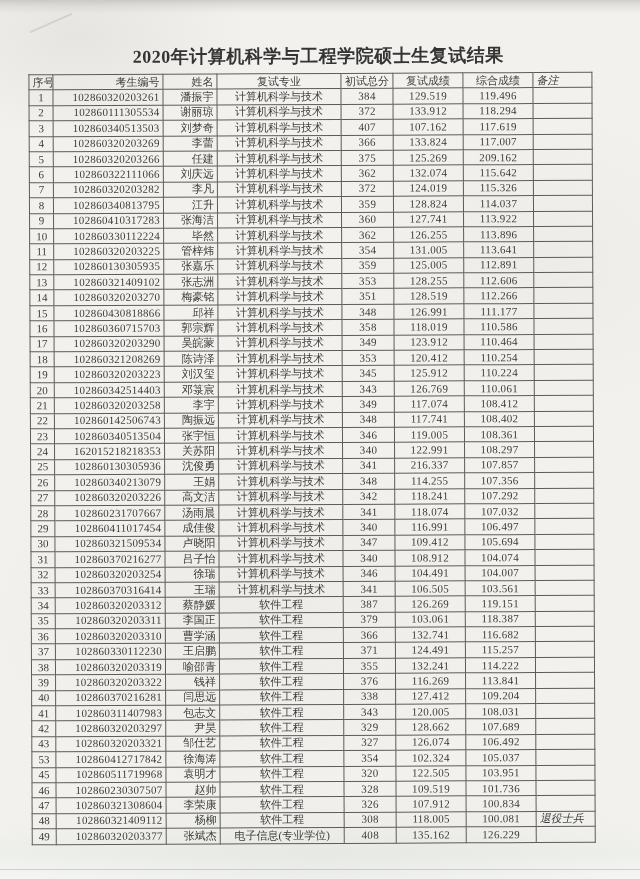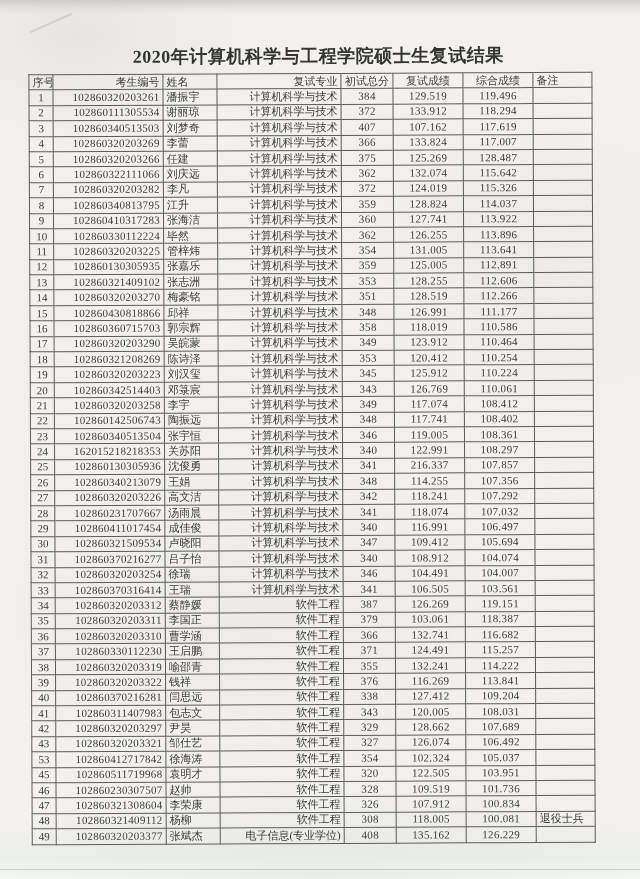--- a/index.html
+++ b/index.html
@@ -75,24 +75,24 @@
     border: 1px solid #5c5c5c;
     height: 14.4px;
     padding: 0 3px;
     overflow: hidden;
     white-space: nowrap;
     font-weight: normal;
     line-height: 1;
   }
   th.c-seq, td.c-seq { text-align: center; }
   th.c-id, td.c-id { text-align: right; }
-  th.c-name, td.c-name { text-align: left; }
-  th.c-major, td.c-major { text-align: right; }
+  th.c-name, td.c-name { text-align: right; }
+  th.c-major, td.c-major { text-align: center; }
   th.c-s1, td.c-s1, th.c-s2, td.c-s2, th.c-s3, td.c-s3 { text-align: center; }
-  th.c-note, td.c-note { text-align: left; }
+  th.c-note, td.c-note { text-align: left; font-style: italic; }
   td.c-id, td.c-s1, td.c-s2, td.c-s3 {
     font-family: "Liberation Serif", "DejaVu Serif", serif;
     letter-spacing: 0.3px;
   }
 </style>
 </head>
 <body>
 
 <div class="scan-texture"></div>
 <div class="crease-mark"></div>
@@ -164,21 +164,21 @@
           <td class="c-s3">117.007</td>
           <td class="c-note"></td>
         </tr>
         <tr>
           <td class="c-seq">5</td>
           <td class="c-id">102860320203266</td>
           <td class="c-name">任建</td>
           <td class="c-major">计算机科学与技术</td>
           <td class="c-s1">375</td>
           <td class="c-s2">125.269</td>
-          <td class="c-s3">128.487</td>
+          <td class="c-s3">209.162</td>
           <td class="c-note"></td>
         </tr>
         <tr>
           <td class="c-seq">6</td>
           <td class="c-id">102860322111066</td>
           <td class="c-name">刘庆远</td>
           <td class="c-major">计算机科学与技术</td>
           <td class="c-s1">362</td>
           <td class="c-s2">132.074</td>
           <td class="c-s3">115.642</td>

